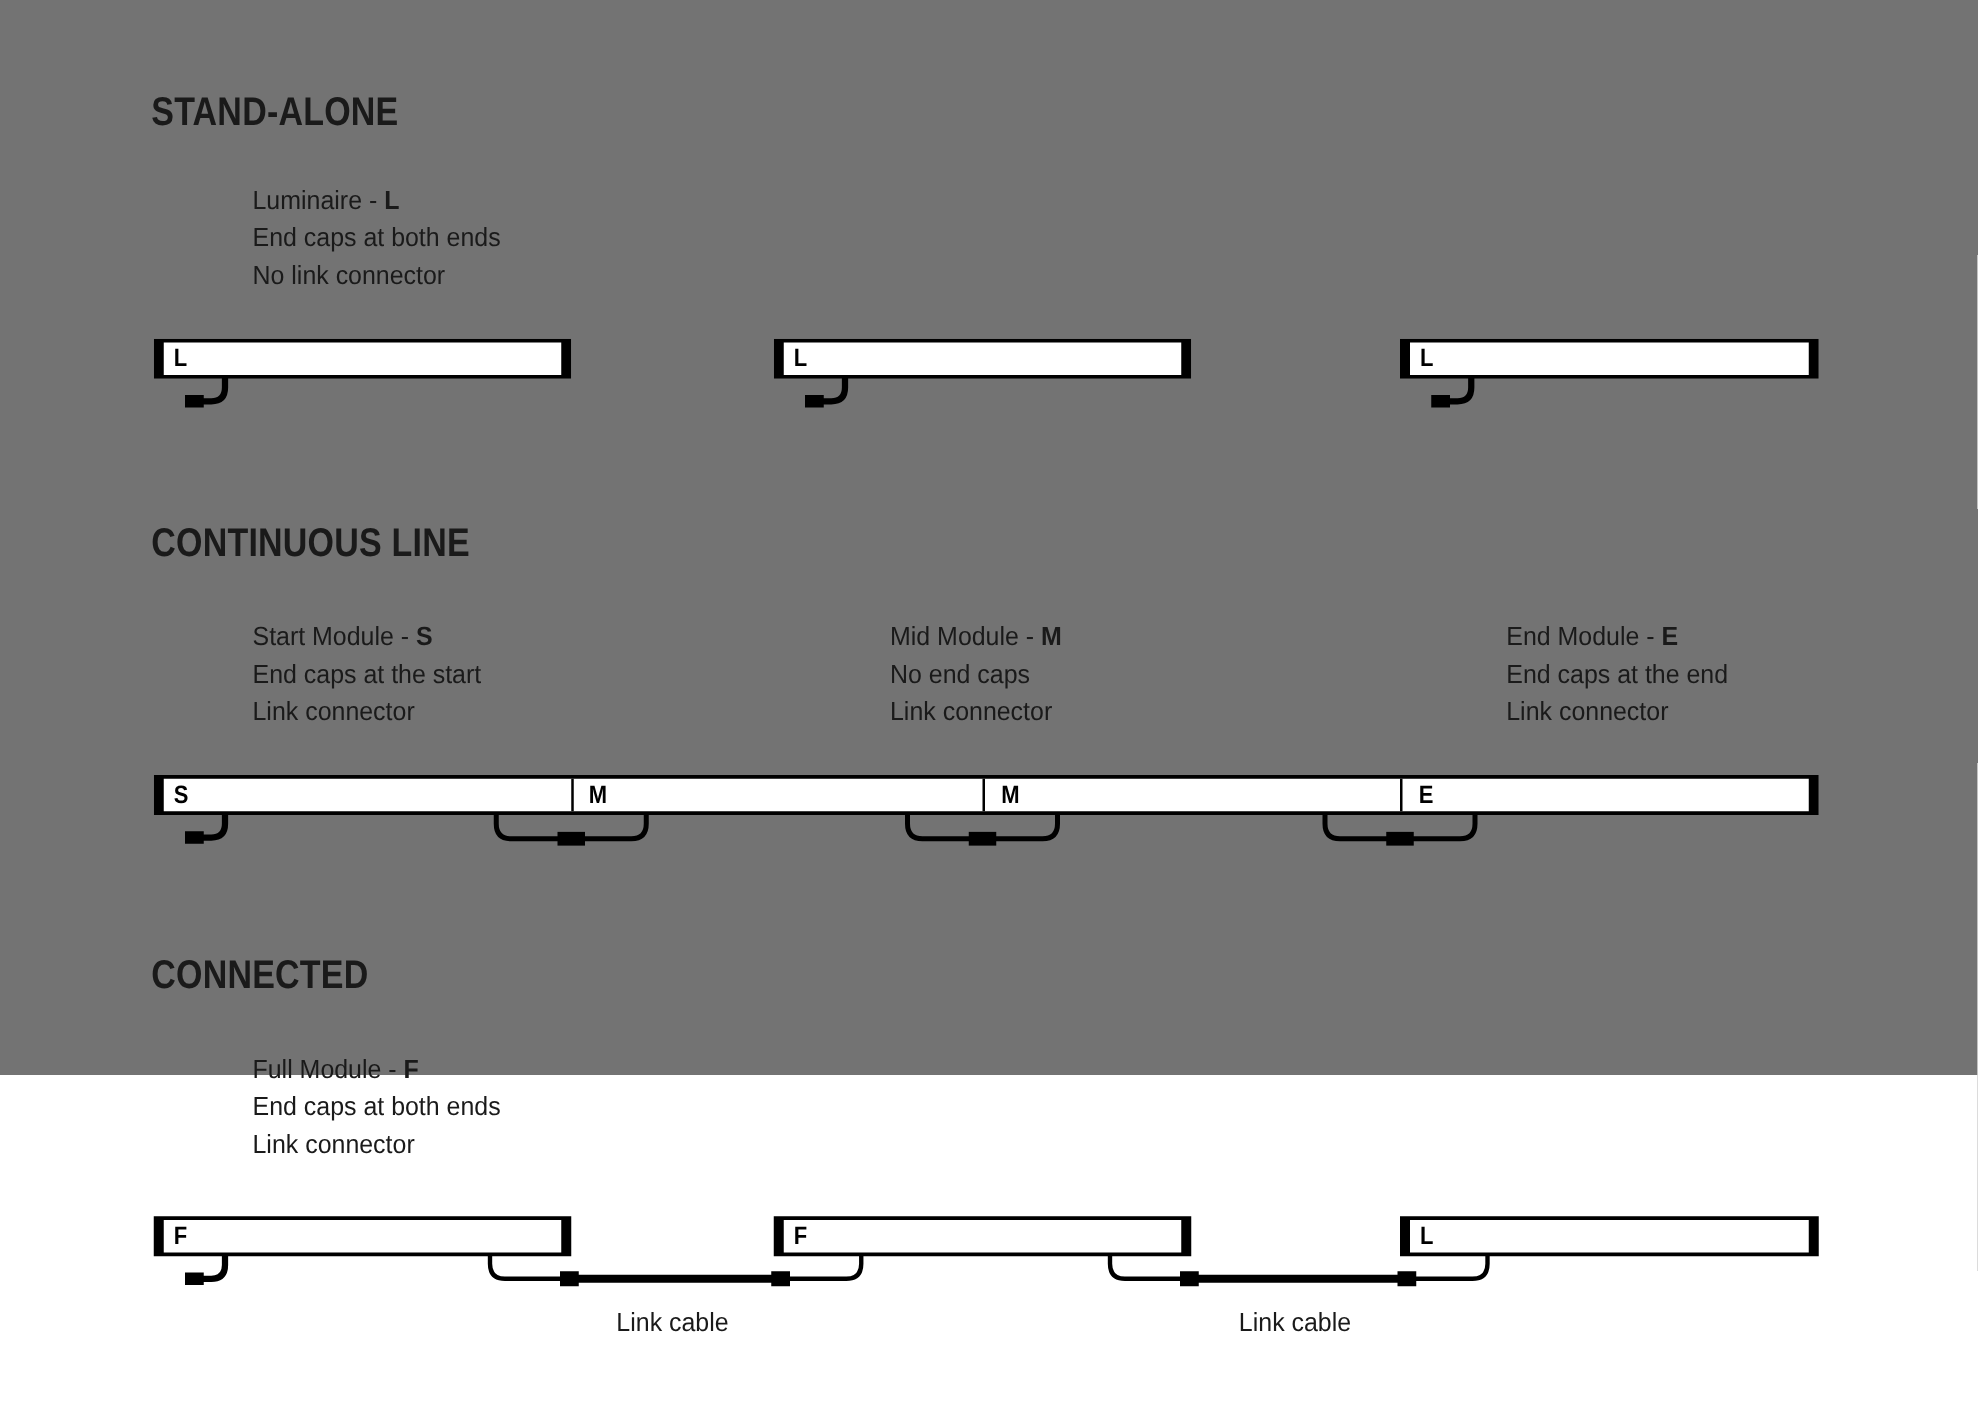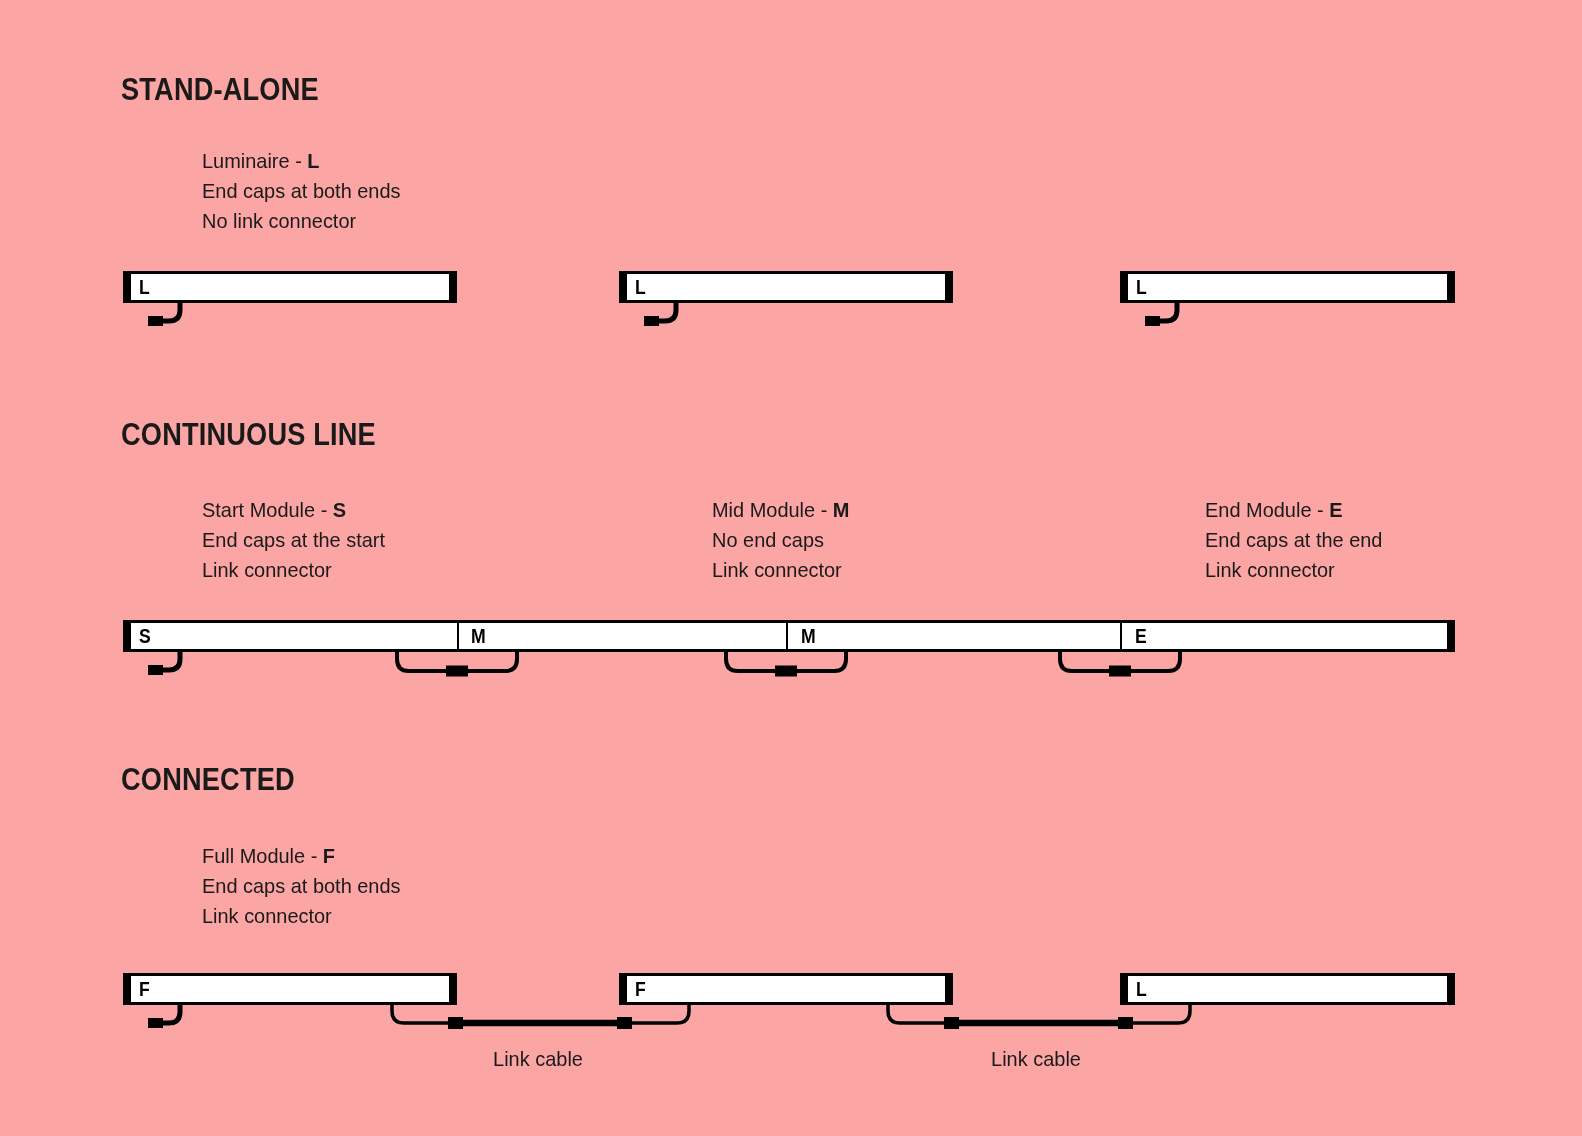--- a/index.html
+++ b/index.html
@@ -4,22 +4,22 @@
 <style>
   html, body {
     margin: 0; padding: 0;
     width: 1582px; height: 1136px;
     background: #ffffff;
     font-family: "Liberation Sans", sans-serif;
     overflow: hidden;
   }
   .canvas {
     position: relative;
-    width: 1582px; height: 1136px;
-    background: #fca5a5;
+    width: 1582px; height: 860px;
+    background: #737373;
     color: #1a1a1a;
   }
   .hd {
     position: absolute;
     font-size: 32px;
     font-weight: 700;
     color: #1a1a1a;
     letter-spacing: 0.2px;
     transform: scaleX(0.85);
     transform-origin: 0 0;

